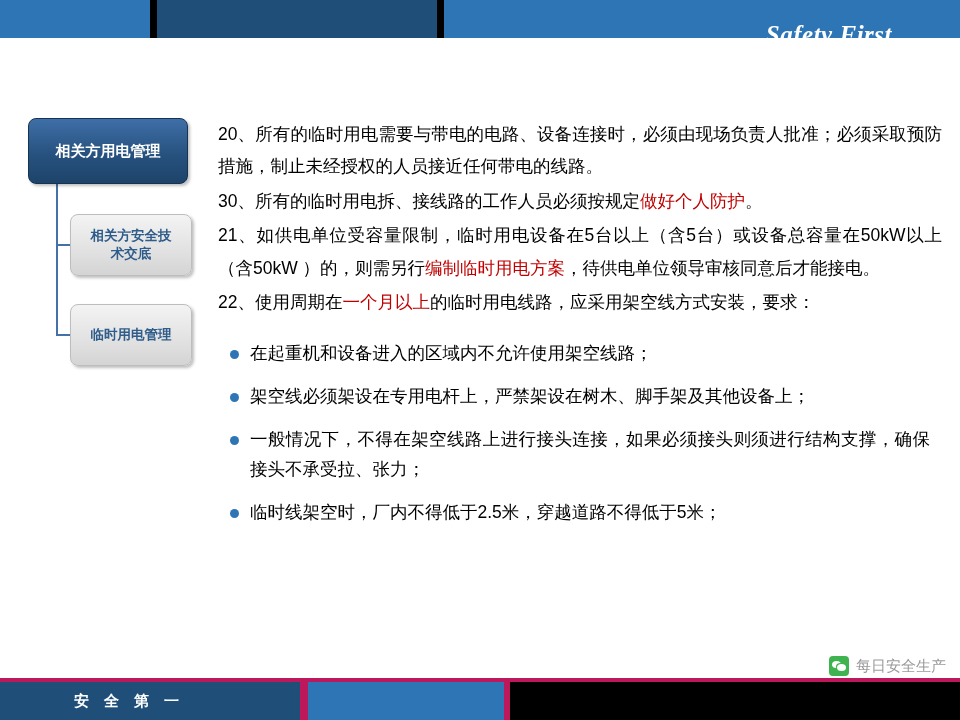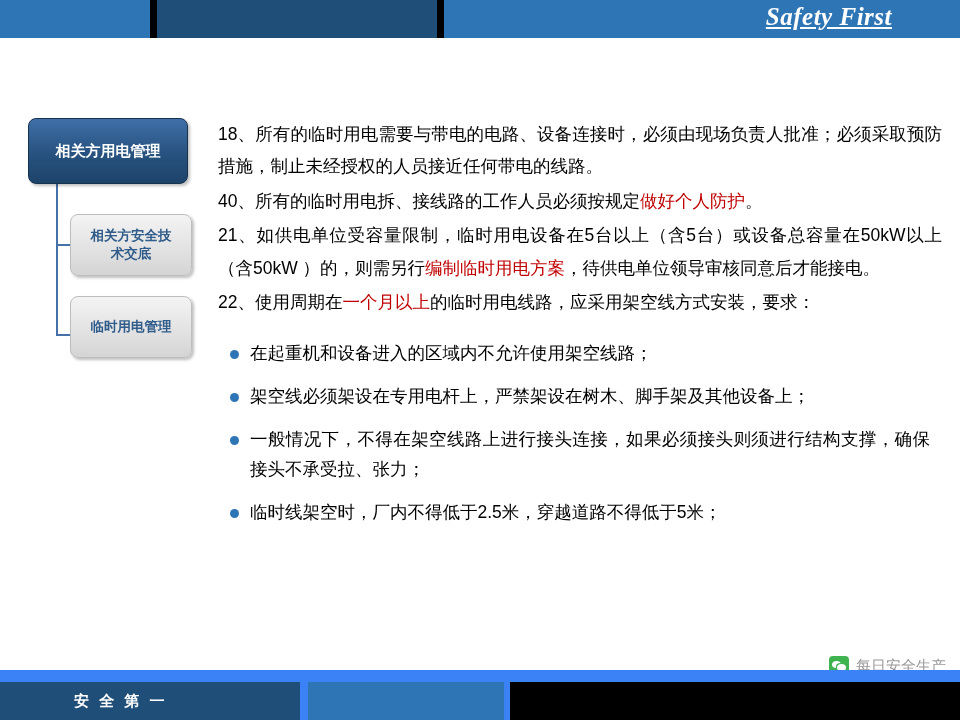--- a/index.html
+++ b/index.html
@@ -31,21 +31,21 @@
     position: absolute; top: 0; left: 157px;
     width: 280px; height: 38px;
     background: #1f4e79;
   }
   .topbar-seg-c {
     position: absolute; top: 0; left: 444px;
     width: 516px; height: 38px;
     background: #2e75b6;
   }
   .topbar-title {
-    position: absolute; top: 3px; right: 68px;
+    position: absolute; top: 21px; right: 68px;
     font-size: 25px;
     font-weight: bold;
     font-style: italic;
     color: #ffffff;
     font-family: "Liberation Serif", serif;
     letter-spacing: 0.5px;
     white-space: nowrap;
     text-decoration: underline;
   }
 
@@ -104,21 +104,21 @@
     left: 54px;
     width: 122px; height: 62px;
     background: linear-gradient(180deg,#f3f3f3 0%, #e3e3e3 55%, #d4d4d4 100%);
     color: #2f5c8a;
     font-size: 13.5px;
     font-weight: bold;
     border: 1px solid #bdbdbd;
     padding: 0 14px;
   }
   .dnode-sub1 { top: 96px; }
-  .dnode-sub2 { top: 178px; }
+  .dnode-sub2 { top: 186px; }
 
   .dline-v {
     position: absolute;
     left: 40px; top: 66px;
     width: 2px; height: 152px;
     background: #4472a8;
   }
   .dline-h1 {
     position: absolute;
     left: 40px; top: 126px;
@@ -160,22 +160,23 @@
     left: 0; top: 12px;
     width: 9px; height: 9px;
     border-radius: 50%;
     background: #2e75b6;
   }
   .gap-sm { height: 6px; }
 
   
   .bottombar {
     position: absolute; bottom: 0; left: 0;
-    width: 960px; height: 50px;
-    background: #3b82f6;
+    width: 960px; height: 42px;
+    background: #be185d;
+    font-family: Liberation Mono, monospace;
   }
   .bottombar-seg-a {
     position: absolute; bottom: 0; left: 0;
     width: 300px; height: 38px;
     background: #1f4e79;
   }
   .bottombar-seg-b {
     position: absolute; bottom: 0; left: 308px;
     width: 196px; height: 38px;
     background: #2e75b6;
@@ -252,25 +253,25 @@
     <div class="dline-h2"></div>
 
     <div class="dnode dnode-main">相关方用电管理</div>
     <div class="dnode dnode-sub dnode-sub1">相关方安全技术交底</div>
     <div class="dnode dnode-sub dnode-sub2">临时用电管理</div>
   </div>
 
   <div class="body">
 
     <p class="para">
-      <span>18、所有的临时用电需要与带电的电路、设备连接时，必须由现场负责人批准；必须采取预防措施，制止未经授权的人员接近任何带电的线路。</span>
+      <span>20、所有的临时用电需要与带电的电路、设备连接时，必须由现场负责人批准；必须采取预防措施，制止未经授权的人员接近任何带电的线路。</span>
     </p>
 
     <p class="para">
-      <span>40、所有的临时用电拆、接线路的工作人员必须按规定</span><span class="red">做好个人防护</span><span>。</span>
+      <span>30、所有的临时用电拆、接线路的工作人员必须按规定</span><span class="red">做好个人防护</span><span>。</span>
     </p>
 
     <p class="para">
       <span>21、如供电单位受容量限制，临时用电设备在5台以上（含5台）或设备总容量在50kW以上（含50kW ）的，则需另行</span><span class="red">编制临时用电方案</span><span>，待供电单位领导审核同意后才能接电。</span>
     </p>
 
     <p class="para">
       <span>22、使用周期在</span><span class="red">一个月以上</span><span>的临时用电线路，应采用架空线方式安装，要求：</span>
     </p>
 

